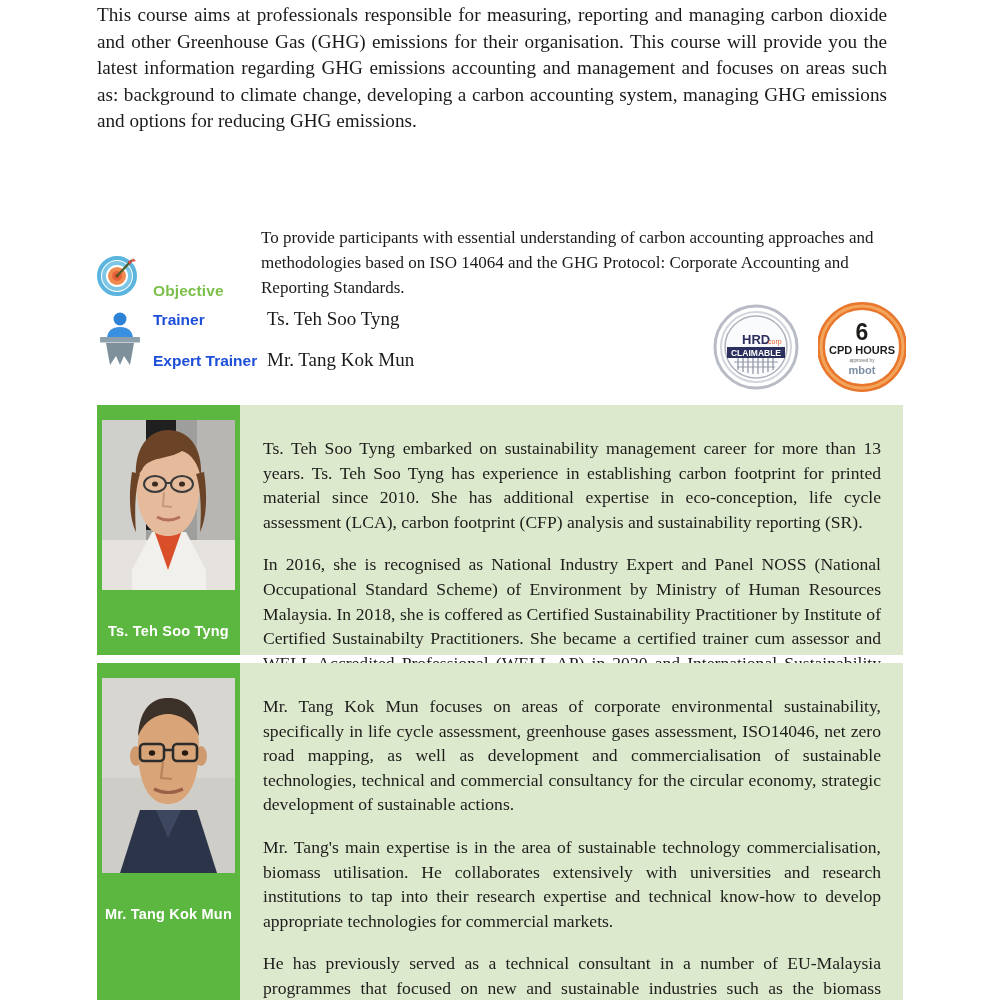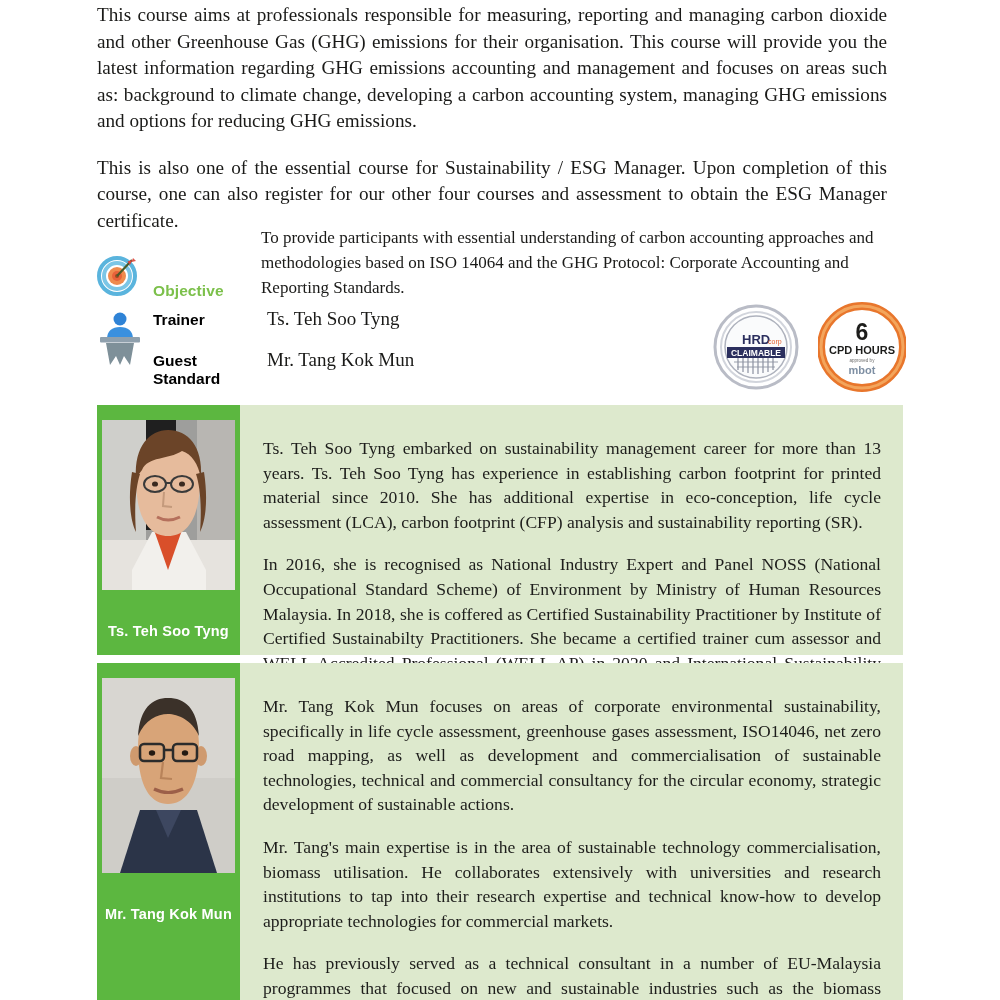--- a/index.html
+++ b/index.html
@@ -88,21 +88,21 @@
     display: flex;
     align-items: baseline;
     height: 41px;
   }
   .trainer-role {
     width: 108px;
     flex: 0 0 108px;
     font-family: "Liberation Sans", sans-serif;
     font-size: 15.5px;
     font-weight: 700;
-    color: #000000;
+    color: #1d4ed8;
   }
   .trainer-name {
     font-family: "Liberation Serif", serif;
     font-size: 19px;
     color: #1a1a18;
     padding-left: 6px;
   }
 
   
   .badges {
@@ -179,21 +179,20 @@
   
   .portrait { display: block; width: 100%; height: 100%; }
 </style>
 </head>
 <body>
 
 <div class="page">
 
   <div class="intro">
     <p>This course aims at professionals responsible for measuring, reporting and managing carbon dioxide and other Greenhouse Gas (GHG) emissions for their organisation. This course will provide you the latest information regarding GHG emissions accounting and management and focuses on areas such as: background to climate change, developing a carbon accounting system, managing GHG emissions and options for reducing GHG emissions.</p>
-    <p>This is also one of the essential course for Sustainability / ESG Manager. Upon completion of this course, one can also register for our other four courses and assessment to obtain the ESG Manager certificate.</p>
   </div>
 
   <div class="objective-row">
     <div class="icon-col">
       <span>
         <svg width="42" height="42" viewBox="0 0 42 42">
           <circle cx="20" cy="22" r="18" fill="none" stroke="#5ab4dd" stroke-width="4"></circle>
           <circle cx="20" cy="22" r="13" fill="none" stroke="#7cc6e6" stroke-width="4"></circle>
           <circle cx="20" cy="22" r="9" fill="#ef8b4e"></circle>
           <circle cx="20" cy="22" r="5" fill="#e8623a"></circle>
@@ -218,21 +217,21 @@
           <path d="M9 33 L37 33 L33 55 L27 46 L23 55 L19 46 L13 55 Z" fill="#7e9099"></path>
         </svg>
       </span>
     </div>
     <div class="trainer-rows">
       <div class="trainer-row">
         <span class="trainer-role">Trainer</span>
         <span class="trainer-name">Ts. Teh Soo Tyng</span>
       </div>
       <div class="trainer-row">
-        <span class="trainer-role">Guest Standard</span>
+        <span class="trainer-role">Expert Trainer</span>
         <span class="trainer-name">Mr. Tang Kok Mun</span>
       </div>
     </div>
   </div>
 
   <div class="badges">
 
     <div class="badge hrd">
       <svg width="88" height="90" viewBox="0 0 88 90">
         <circle cx="44" cy="45" r="41" fill="#ffffff" stroke="#b9bcc6" stroke-width="3"></circle>

